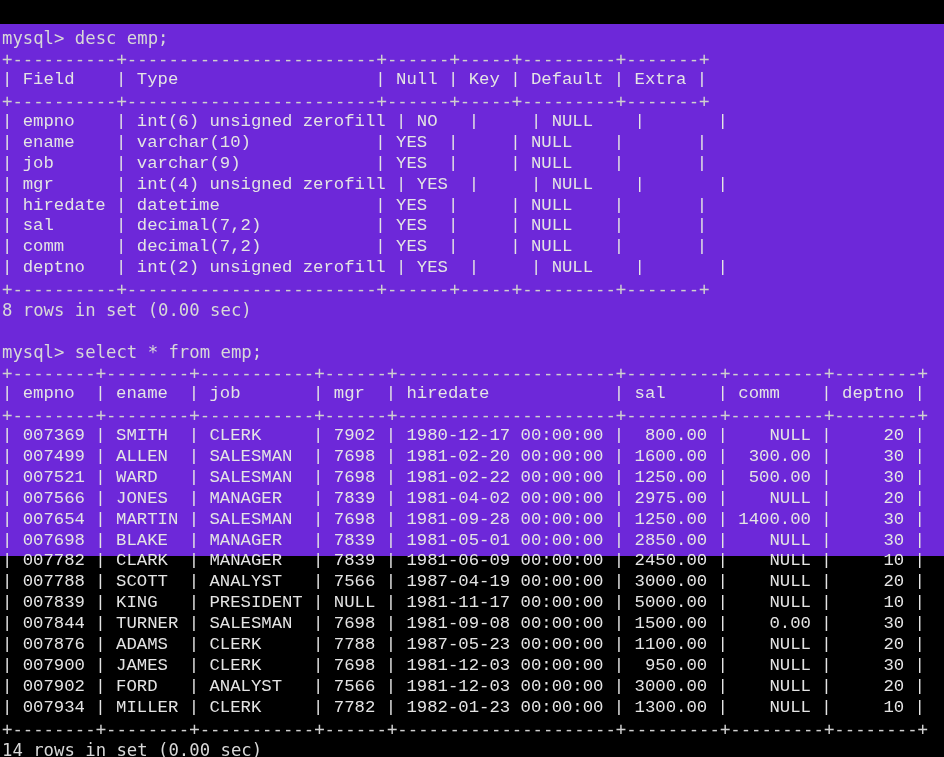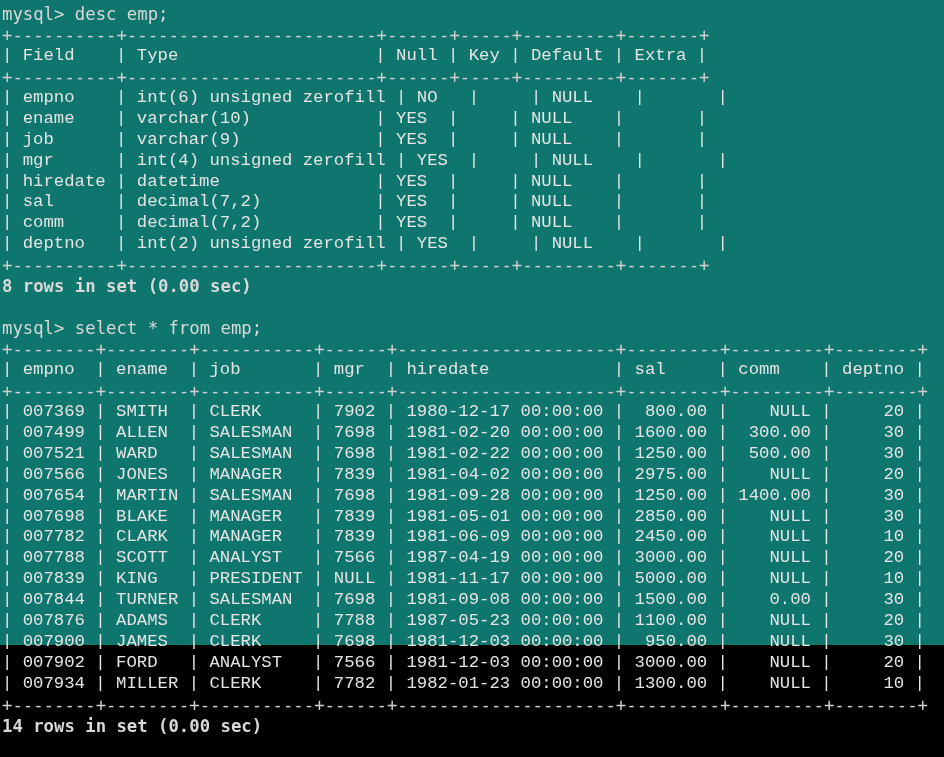--- a/index.html
+++ b/index.html
@@ -9,30 +9,31 @@
     background: #000000;
   }
   body {
     width: 944px;
     height: 757px;
     overflow: hidden;
     font-family: "DejaVu Sans Mono", "Liberation Mono", monospace;
   }
   #terminal {
     width: 944px;
-    height: 645px;
-    background: #0f766e;
+    height: 532px;
+    background: #6d28d9;
     color: #d8d8d8;
     font-family: "DejaVu Sans Mono", "Liberation Mono", monospace;
     font-size: 17.3px;
     line-height: 20.95px;
     letter-spacing: 0px;
     padding: 4px 0 0 2px;
     box-sizing: border-box;
     white-space: pre;
+    margin-top: 24px;
     -webkit-font-smoothing: none;
   }
   .term-line {
     white-space: pre;
     height: 20.95px;
     font-family: "DejaVu Sans Mono", "Liberation Mono", monospace;
   }
   .blank-line {
     height: 20.95px;
   }
@@ -41,19 +42,18 @@
   }
   .rule-line {
     color: #cfcfcf;
   }
   .row-line {
     color: #e4e4e4;
     font-family: Liberation Mono, monospace;
   }
   .status-line {
     color: #d8d8d8;
-    font-weight: bold;
   }
 </style>
 </head>
 <body>
 
 <div id="terminal"><div class="term-line prompt-line">mysql&gt; desc emp;</div><div class="term-line rule-line">+----------+------------------------+------+-----+---------+-------+</div><div class="term-line row-line">| Field    | Type                   | Null | Key | Default | Extra |</div><div class="term-line rule-line">+----------+------------------------+------+-----+---------+-------+</div><div class="term-line row-line">| empno    | int(6) unsigned zerofill | NO   |     | NULL    |       |</div><div class="term-line row-line">| ename    | varchar(10)            | YES  |     | NULL    |       |</div><div class="term-line row-line">| job      | varchar(9)             | YES  |     | NULL    |       |</div><div class="term-line row-line">| mgr      | int(4) unsigned zerofill | YES  |     | NULL    |       |</div><div class="term-line row-line">| hiredate | datetime               | YES  |     | NULL    |       |</div><div class="term-line row-line">| sal      | decimal(7,2)           | YES  |     | NULL    |       |</div><div class="term-line row-line">| comm     | decimal(7,2)           | YES  |     | NULL    |       |</div><div class="term-line row-line">| deptno   | int(2) unsigned zerofill | YES  |     | NULL    |       |</div><div class="term-line rule-line">+----------+------------------------+------+-----+---------+-------+</div><div class="term-line status-line">8 rows in set (0.00 sec)</div><div class="term-line blank-line">&nbsp;</div><div class="term-line prompt-line">mysql&gt; select * from emp;</div><div class="term-line rule-line">+--------+--------+-----------+------+---------------------+---------+---------+--------+</div><div class="term-line row-line">| empno  | ename  | job       | mgr  | hiredate            | sal     | comm    | deptno |</div><div class="term-line rule-line">+--------+--------+-----------+------+---------------------+---------+---------+--------+</div><div class="term-line row-line">| 007369 | SMITH  | CLERK     | 7902 | 1980-12-17 00:00:00 |  800.00 |    NULL |     20 |</div><div class="term-line row-line">| 007499 | ALLEN  | SALESMAN  | 7698 | 1981-02-20 00:00:00 | 1600.00 |  300.00 |     30 |</div><div class="term-line row-line">| 007521 | WARD   | SALESMAN  | 7698 | 1981-02-22 00:00:00 | 1250.00 |  500.00 |     30 |</div><div class="term-line row-line">| 007566 | JONES  | MANAGER   | 7839 | 1981-04-02 00:00:00 | 2975.00 |    NULL |     20 |</div><div class="term-line row-line">| 007654 | MARTIN | SALESMAN  | 7698 | 1981-09-28 00:00:00 | 1250.00 | 1400.00 |     30 |</div><div class="term-line row-line">| 007698 | BLAKE  | MANAGER   | 7839 | 1981-05-01 00:00:00 | 2850.00 |    NULL |     30 |</div><div class="term-line row-line">| 007782 | CLARK  | MANAGER   | 7839 | 1981-06-09 00:00:00 | 2450.00 |    NULL |     10 |</div><div class="term-line row-line">| 007788 | SCOTT  | ANALYST   | 7566 | 1987-04-19 00:00:00 | 3000.00 |    NULL |     20 |</div><div class="term-line row-line">| 007839 | KING   | PRESIDENT | NULL | 1981-11-17 00:00:00 | 5000.00 |    NULL |     10 |</div><div class="term-line row-line">| 007844 | TURNER | SALESMAN  | 7698 | 1981-09-08 00:00:00 | 1500.00 |    0.00 |     30 |</div><div class="term-line row-line">| 007876 | ADAMS  | CLERK     | 7788 | 1987-05-23 00:00:00 | 1100.00 |    NULL |     20 |</div><div class="term-line row-line">| 007900 | JAMES  | CLERK     | 7698 | 1981-12-03 00:00:00 |  950.00 |    NULL |     30 |</div><div class="term-line row-line">| 007902 | FORD   | ANALYST   | 7566 | 1981-12-03 00:00:00 | 3000.00 |    NULL |     20 |</div><div class="term-line row-line">| 007934 | MILLER | CLERK     | 7782 | 1982-01-23 00:00:00 | 1300.00 |    NULL |     10 |</div><div class="term-line rule-line">+--------+--------+-----------+------+---------------------+---------+---------+--------+</div><div class="term-line status-line">14 rows in set (0.00 sec)</div></div>
 
 </body></html>

